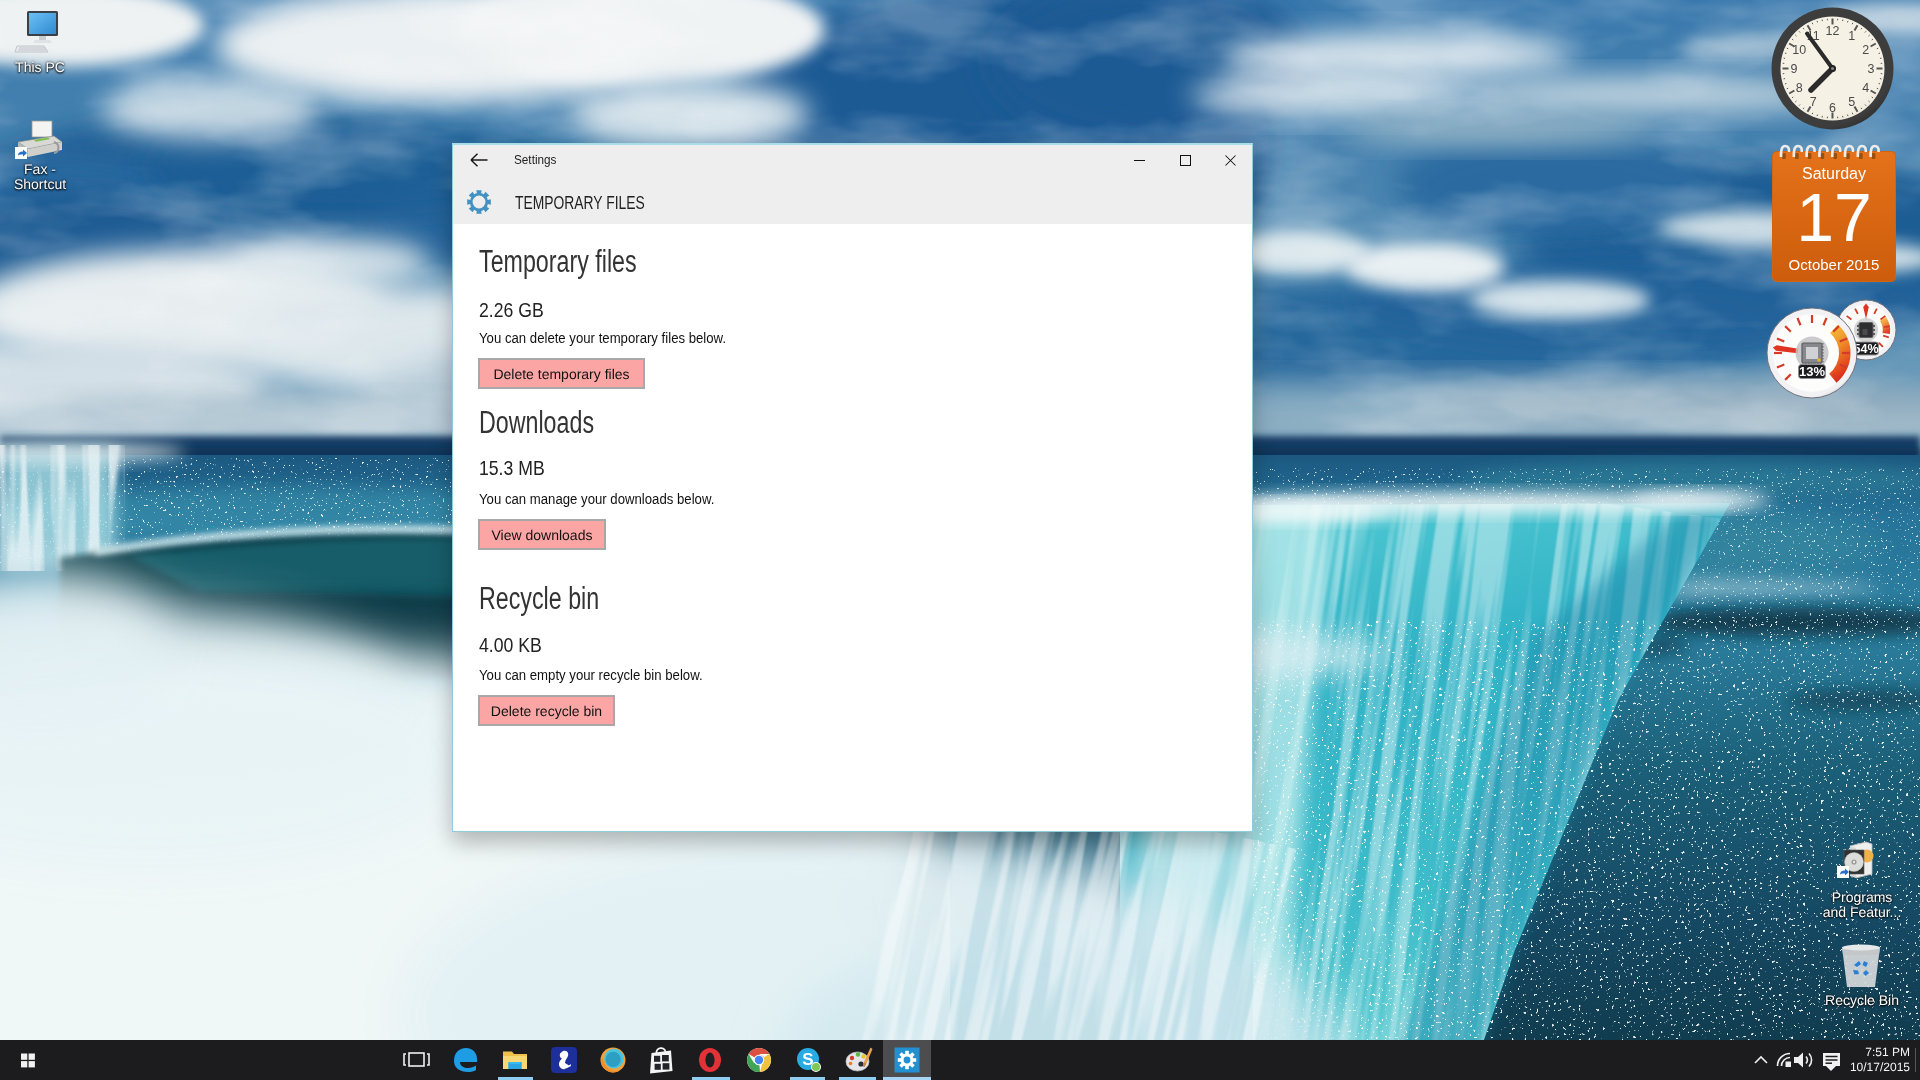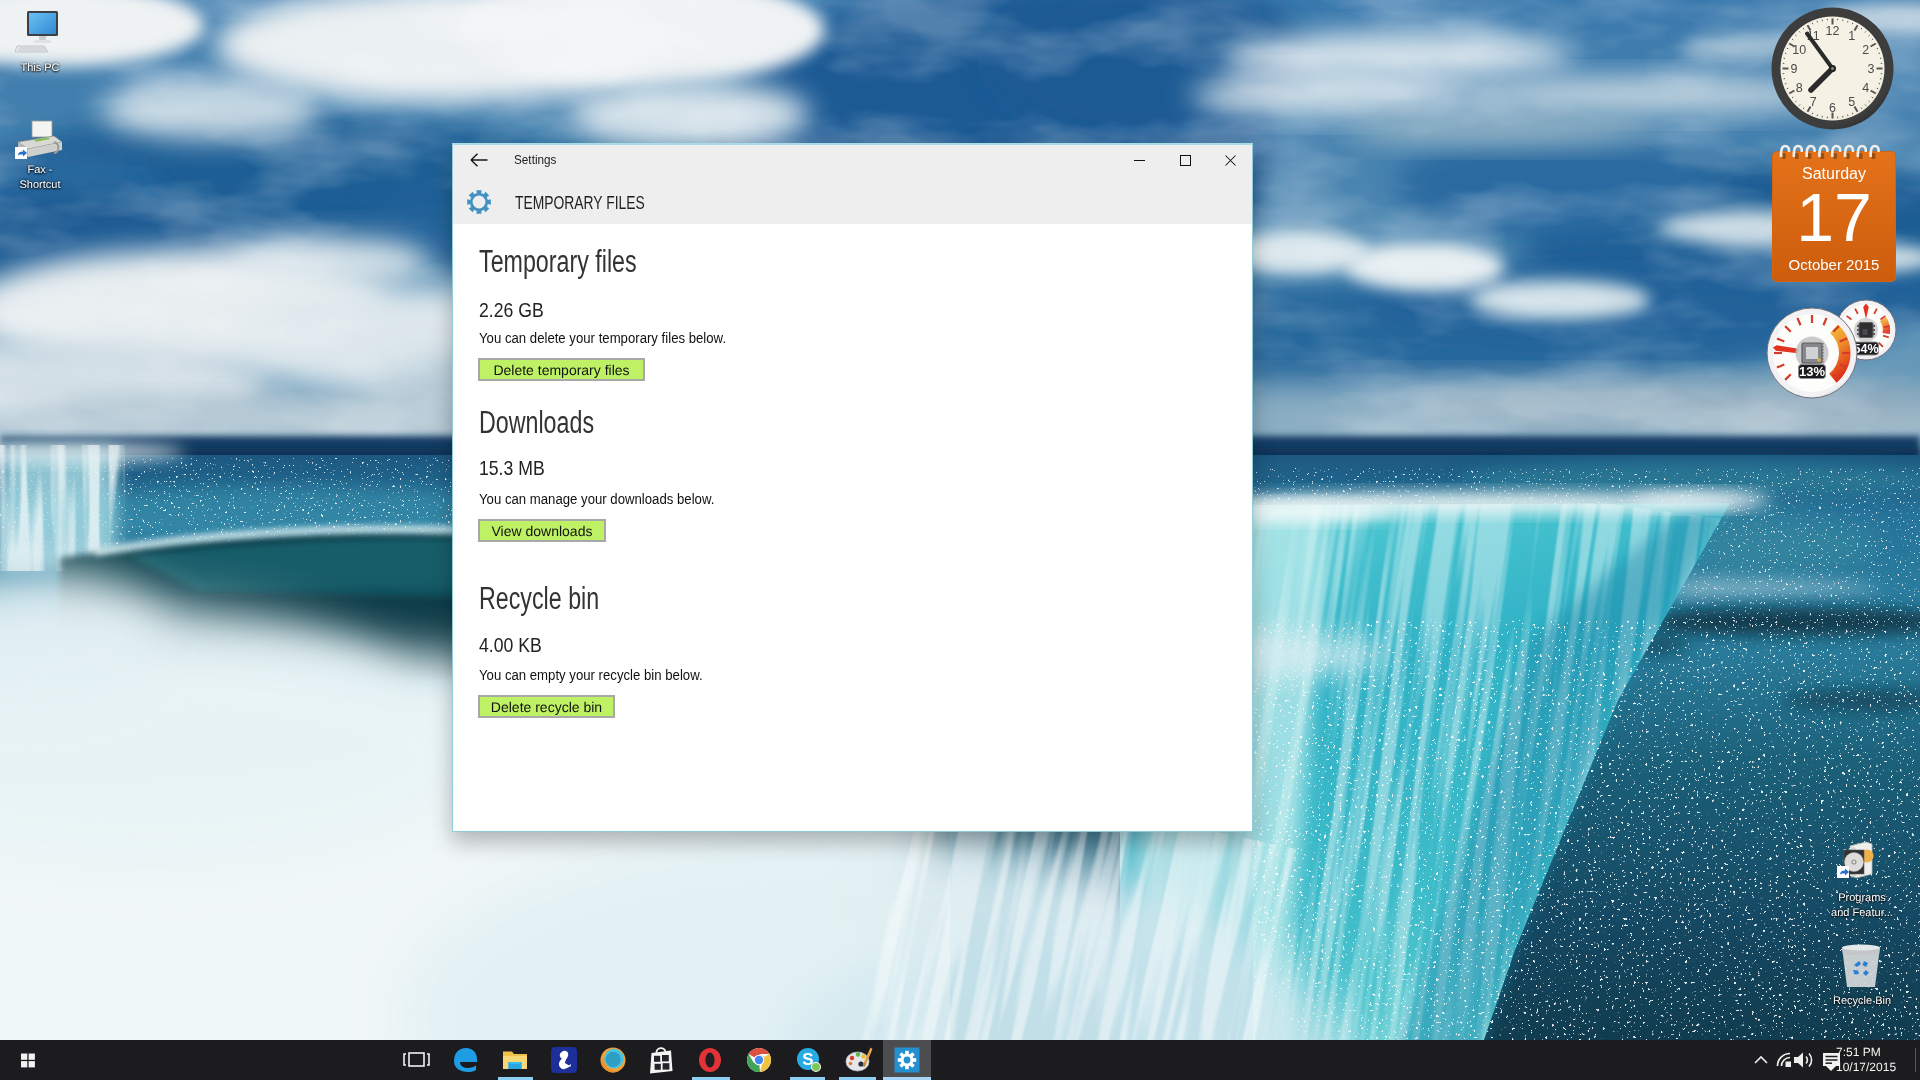--- a/index.html
+++ b/index.html
@@ -1,37 +1,37 @@
 <!DOCTYPE html>
 <html><head>
 <meta charset="utf-8">
 <style>
 html,body{margin:0;padding:0;width:1920px;height:1080px;overflow:hidden;font-family:"Liberation Sans",sans-serif;-webkit-font-smoothing:antialiased;}
 #desk{position:absolute;left:0;top:0;width:1920px;height:1080px;background:#2e7ba8;}
 #wall{position:absolute;left:0;top:0;}
-.dlabel{position:absolute;color:#fff;font-size:11px;text-align:center;text-shadow:0 1px 2px #000,0 0 3px #000;line-height:14.5px;transform:rotate(0.03deg);}
+.dlabel{position:absolute;color:#fff;font-size:14px;text-align:center;text-shadow:0 1px 2px #000,0 0 3px #000;line-height:14.5px;transform:rotate(0.03deg);}
 
 #win{position:absolute;left:452px;top:143px;transform:rotate(0.001deg);width:799px;height:686px;background:#fff;border:1px solid #8fcddb;border-top:2px solid #a8dce6;box-shadow:0 10px 22px rgba(0,0,0,0.28);}
 #winhead{position:absolute;left:0;top:0;width:100%;height:79px;background:#eeeeee;}
 #backarrow{position:absolute;left:14px;top:3px;}
 #wintitle{position:absolute;left:61px;top:7px;font-size:13.5px;color:#222;transform:scaleX(0.87);transform-origin:left top;}
 .caption{position:absolute;top:0;width:45px;height:30px;}
 #pagehead{position:absolute;left:13px;top:41px;height:32px;}
 #pagetitle{position:absolute;left:49px;top:6px;font-size:19px;color:#1f1f1f;white-space:nowrap;transform:scaleX(0.73);transform-origin:left top;}
 .sechead{position:absolute;left:26px;font-size:31px;font-weight:400;color:#333;transform:scaleX(0.75);transform-origin:left top;white-space:nowrap;}
 .val{position:absolute;left:26px;font-size:21px;color:#222;transform:scaleX(0.84);transform-origin:left top;white-space:nowrap;}
 .body{position:absolute;left:26px;font-size:15.5px;color:#111;transform:scaleX(0.85);transform-origin:left top;white-space:nowrap;}
-.wbtn{position:absolute;left:25px;height:23px;background:#bef264;border:2px solid #a8a8a8;white-space:nowrap;font-size:14px;transform:rotate(0.03deg);color:#111;font-family:"Liberation Sans",sans-serif;padding:0 10px;box-sizing:border-box;}
+.wbtn{position:absolute;left:25px;height:31px;background:#fca5a5;border:2px solid #a8a8a8;white-space:nowrap;font-size:14px;transform:rotate(0.03deg);color:#111;font-family:"Liberation Sans",sans-serif;padding:0 10px;box-sizing:border-box;}
 
 #bar{position:absolute;left:0;top:1040px;width:1920px;height:40px;background:#1c1c1e;}
 #sbox{position:absolute;left:48px;top:1040px;width:347px;height:40px;background:#19191b;border:1px solid #4c4c4e;box-sizing:border-box;}
 #sbox span{position:absolute;left:13px;top:11px;font-size:15px;color:#8f8f8f;transform:rotate(0.03deg);}
 .tico{position:absolute;top:1040px;width:44px;height:40px;}
 .uline{position:absolute;top:1077px;height:3px;background:#8ecef3;}
-#clocktxt{position:absolute;right:10px;top:1045px;width:74px;text-align:left;color:#f5f5f5;font-size:12px;line-height:15px;transform:rotate(0.03deg);}
+#clocktxt{position:absolute;right:10px;top:1045px;width:74px;text-align:right;color:#f5f5f5;font-size:12px;line-height:15px;transform:rotate(0.03deg);}
 </style>
 </head>
 <body>
 <div id="desk">
 <svg id="wall" width="1920" height="1080" viewBox="0 0 1920 1080">
   <defs>
     <linearGradient id="sky" x1="0" y1="0" x2="0" y2="1">
       <stop offset="0" stop-color="#3a79ad"></stop>
       <stop offset="0.45" stop-color="#4c86b0"></stop>
       <stop offset="0.85" stop-color="#6c9cba"></stop>

